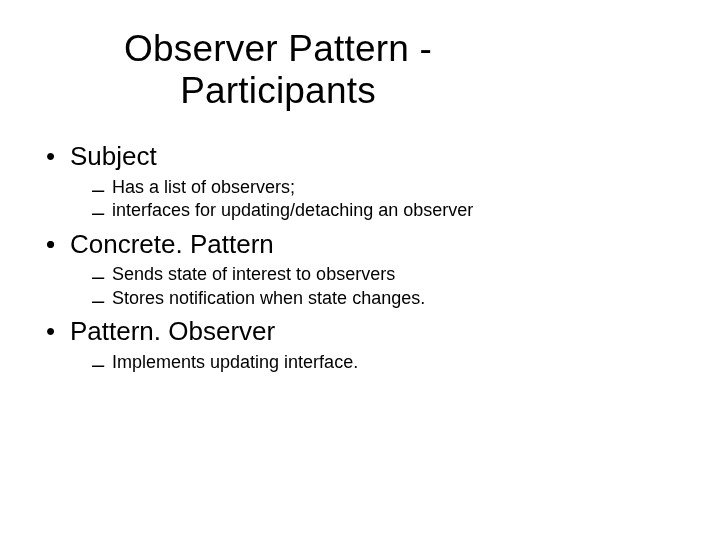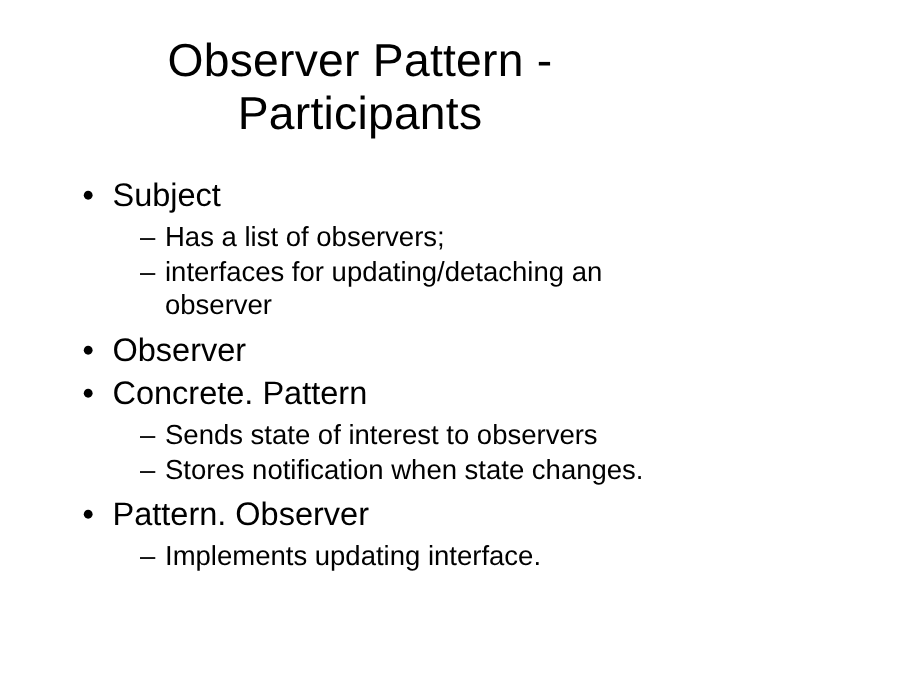--- a/index.html
+++ b/index.html
@@ -8,21 +8,21 @@
     width: 720px;
     height: 540px;
     background: #ffffff;
     font-family: Arial, Helvetica, sans-serif;
     color: #000;
   }
   .slide {
     box-sizing: border-box;
     width: 572px;
     height: 540px;
-    padding: 18px 40px 20px 44px;
+    padding: 18px 40px 20px 24px;
   }
   .title {
     font-size: 37px;
     text-align: center;
     margin: 10px 0 28px 0;
     font-weight: normal;
     letter-spacing: 0.2px;
   }
   ul.level1 {
     list-style: none;
@@ -44,21 +44,21 @@
     font-size: 26px;
   }
   ul.level2 {
     list-style: none;
     padding: 0;
     margin: 4px 0 6px 22px;
   }
   ul.level2 > li {
     position: relative;
     padding-left: 20px;
-    font-size: 22px;
+    font-size: 18px;
     line-height: 1.2;
     margin: 2px 0;
   }
   ul.level2 > li::before {
     content: "–";
     position: absolute;
     left: 0;
     top: 0;
     font-size: 22px;
   }
@@ -73,21 +73,20 @@
 
     <li>
       <span>Subject</span>
       <ul class="level2">
         <li>Has a list of observers;</li>
         <li>interfaces for updating/detaching an observer</li>
       </ul>
     </li>
 
     <li>
-      <span>Observer</span>
     </li>
 
     <li>
       <span>Concrete. Pattern</span>
       <ul class="level2">
         <li>Sends state of interest to observers</li>
         <li>Stores notification when state changes.</li>
       </ul>
     </li>
 

